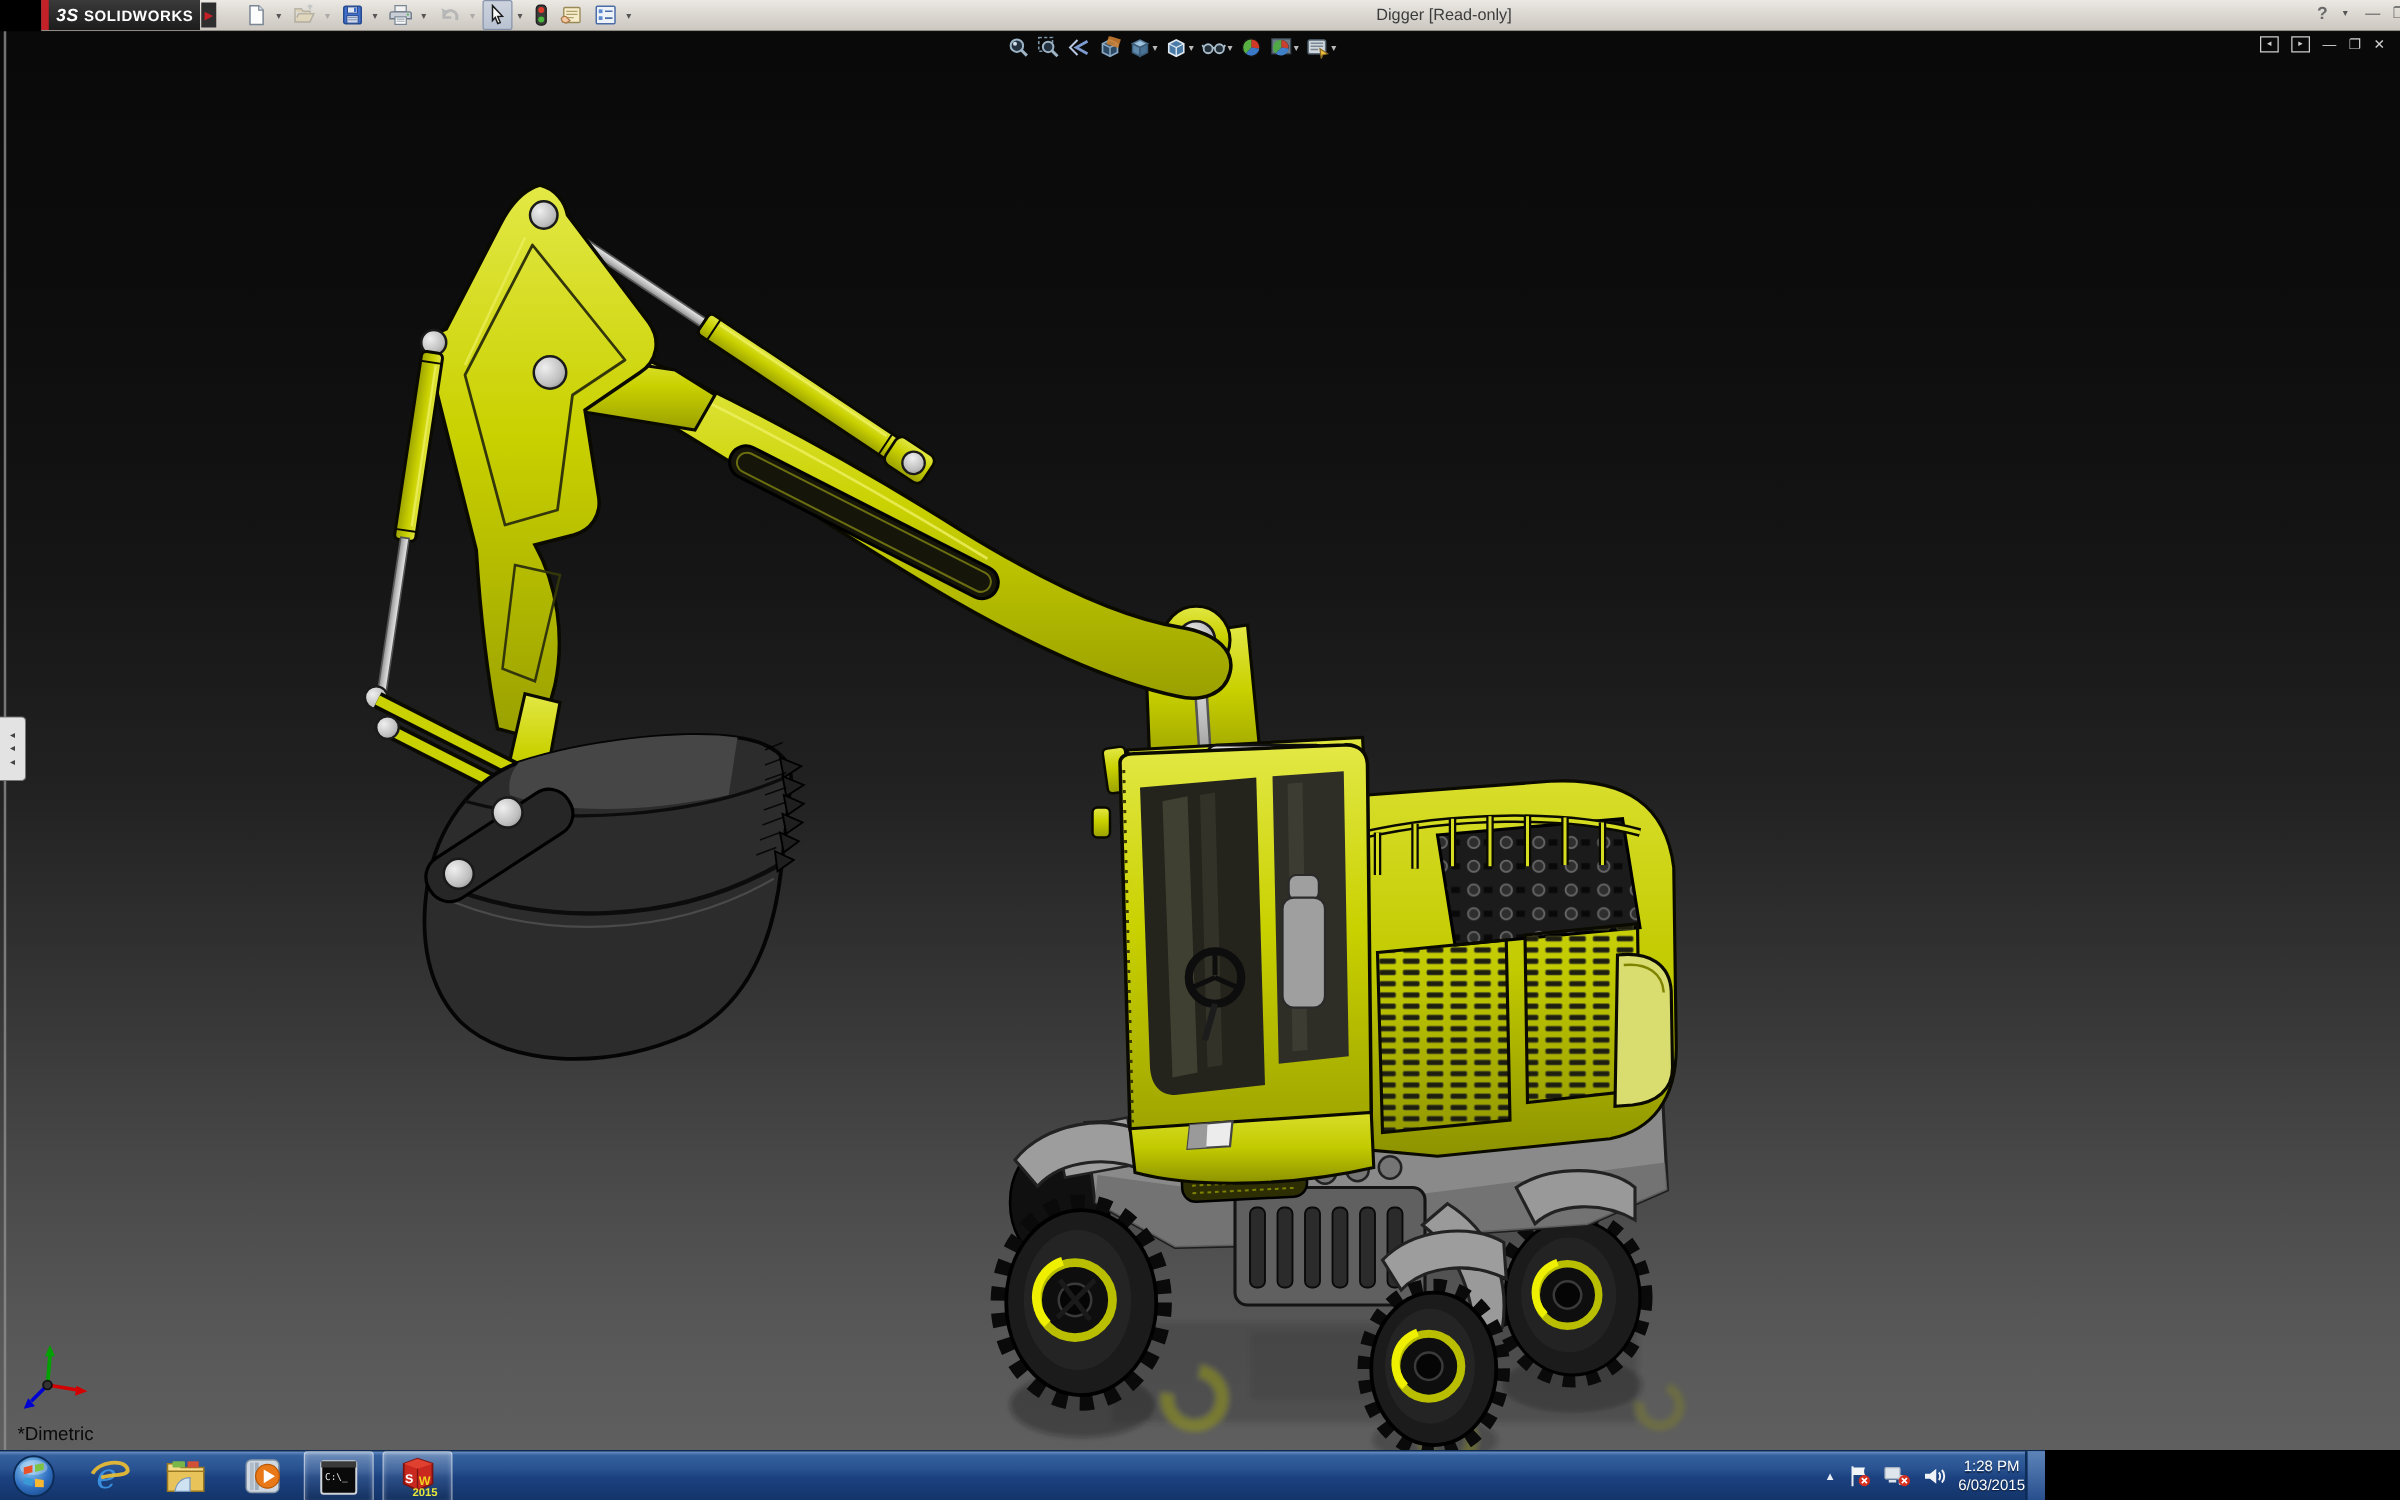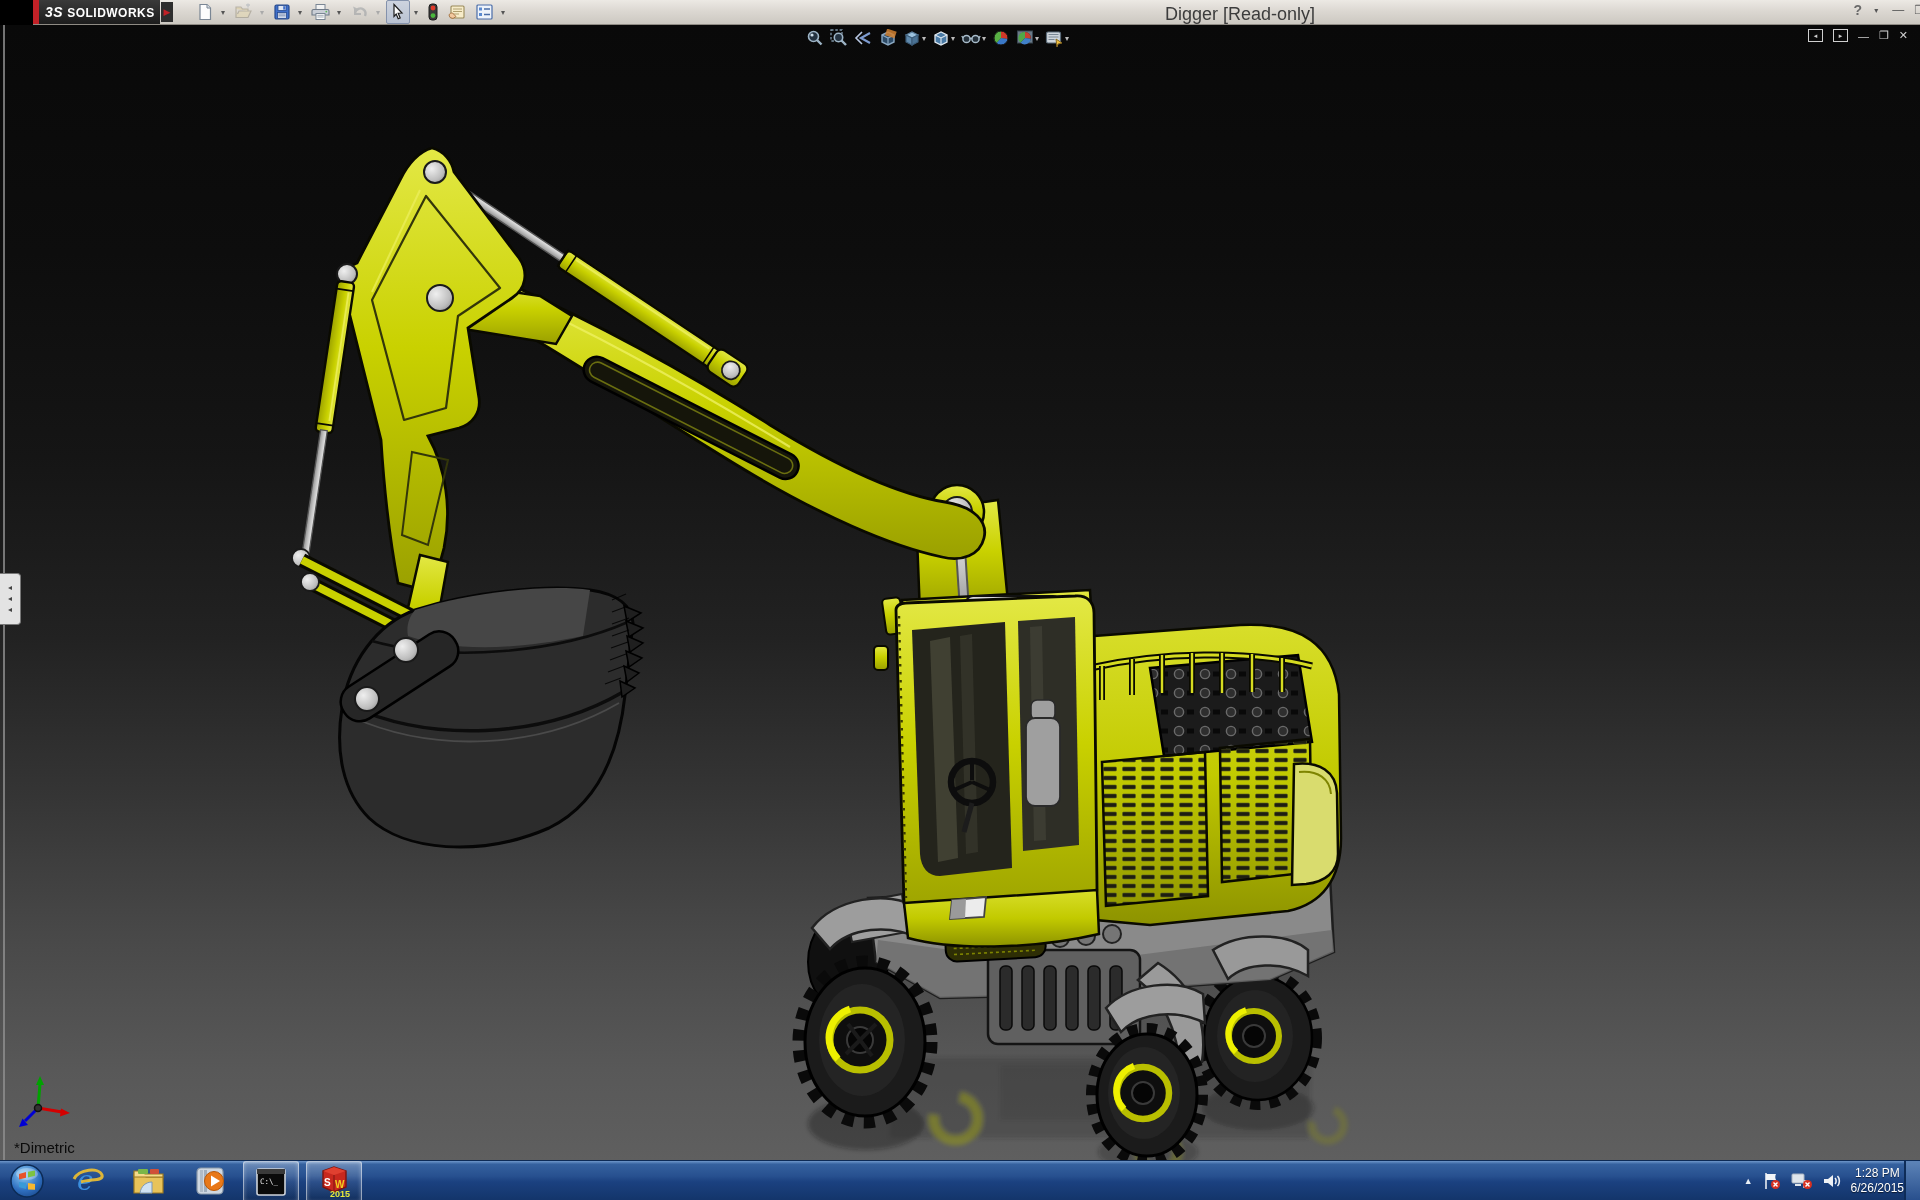--- a/index.html
+++ b/index.html
@@ -17,21 +17,21 @@
   #logo .prefix{font-style:italic;font-weight:bold;font-size:14px;margin-right:4px;}
   #logo .brand{font-weight:bold;}
   #logo-flyout{position:absolute;left:128px;top:2px;width:12px;height:20px;background:#2e2e2e;
     color:#c22127;font-size:9px;display:flex;align-items:center;justify-content:center;}
   .tb-icons{position:absolute;left:160px;top:0;height:24px;display:flex;align-items:center;gap:2px;}
   .tbtn{height:22px;display:flex;align-items:center;padding:0 2px;border:1px solid transparent;border-radius:2px;}
   .tbtn.pressed{background:linear-gradient(180deg,#cdd3de,#b9c2d2);border:1px solid #8492ac;}
   .tbtn svg{display:block;}
   .dd{font-size:8px;color:#555;margin-left:2px;width:8px;}
   .dd.dim{color:#aaa;}
-  #win-title{position:absolute;left:1132px;top:4px;font-size:18px;color:#3c3c3c;}
+  #win-title{position:absolute;left:1068px;top:4px;font-size:13px;color:#3c3c3c;}
   #win-controls{position:absolute;right:8px;top:2px;display:flex;align-items:center;gap:10px;color:#5a5a5a;}
   #win-controls .help{font-size:14px;font-weight:bold;color:#6a6a6a;}
   #win-controls .wc{font-size:12px;color:#5a5a5a;}
 
   
   #viewport{position:absolute;left:0;top:25px;width:1920px;height:1135px;
     background:linear-gradient(180deg,#090909 0%,#0d0d0d 20%,#151515 38%,#222222 54%,
       #353535 68%,#484848 80%,#585858 92%,#5f5f5f 100%);}
   #model-svg{position:absolute;left:0;top:0;}
 
@@ -46,21 +46,21 @@
   
   #left-rule{position:absolute;left:3px;top:0;width:2px;height:1135px;background:#8f8f8f;opacity:.8;}
   #tree-tab{position:absolute;left:0;top:548px;width:20px;height:50px;background:#e3e3e3;
     border:1px solid #777;border-left:none;border-radius:0 4px 4px 0;
     display:flex;flex-direction:column;align-items:center;justify-content:center;gap:3px;
     color:#444;font-size:8px;line-height:1;}
   
   #orient-label{position:absolute;left:14px;top:1114px;font-size:15px;color:#0a0a0a;font-weight:500;}
 
   
-  #taskbar{position:absolute;left:0;top:1160px;width:1920px;height:40px;
+  #taskbar{position:absolute;left:0;top:1160px;width:1636px;height:40px;
     background:linear-gradient(180deg,#6f97cb 0%,#35619f 8%,#27508f 38%,#1b4180 52%,#133469 100%);
     border-top:1px solid #0d2a55;}
   .tk{position:absolute;top:0;height:40px;display:flex;align-items:center;justify-content:center;}
   .tile{border-radius:3px;}
   .tile.running{background:linear-gradient(180deg,rgba(255,255,255,.28),rgba(255,255,255,.08) 50%,rgba(0,0,0,.12));
     border:1px solid rgba(255,255,255,.55);box-shadow:inset 0 0 4px rgba(255,255,255,.35);}
   #tray{position:absolute;right:16px;top:0;height:40px;display:flex;align-items:center;gap:9px;}
   #clock{color:#fff;font-size:12px;text-align:center;line-height:1.25;text-shadow:0 1px 1px rgba(0,0,0,.6);}
   #showdesk{position:absolute;right:0;top:0;width:14px;height:40px;
     background:linear-gradient(180deg,#5d84b8,#274e8c);border-left:2px solid #0e2c58;}
@@ -637,19 +637,19 @@
         <rect x="12" y="8" width="4" height="8" rx="1" fill="#c8d0da"></rect>
         <circle cx="16.5" cy="12.5" r="4.5" fill="#d83020"></circle>
         <path d="M14.5 10.5 l4 4 M18.5 10.5 l-4 4" stroke="#fff" stroke-width="1.4"></path>
       </svg>
       <svg width="20" height="18" viewBox="0 0 20 18">
         <path d="M2 7 L6 7 L11 3 L11 15 L6 11 L2 11 Z" fill="#eef1f5"></path>
         <path d="M13 6 C14.5 7.5 14.5 10.5 13 12 M15.5 4 C18 6.5 18 11.5 15.5 14" fill="none" stroke="#eef1f5" stroke-width="1.6"></path>
       </svg>
       <div id="clock">
         <div>1:28 PM</div>
-        <div>6/26/2015</div>
+        <div>6/03/2015</div>
       </div>
     </div>
     <div id="showdesk"></div>
   </div>
 
 </div>
 
 </body></html>

